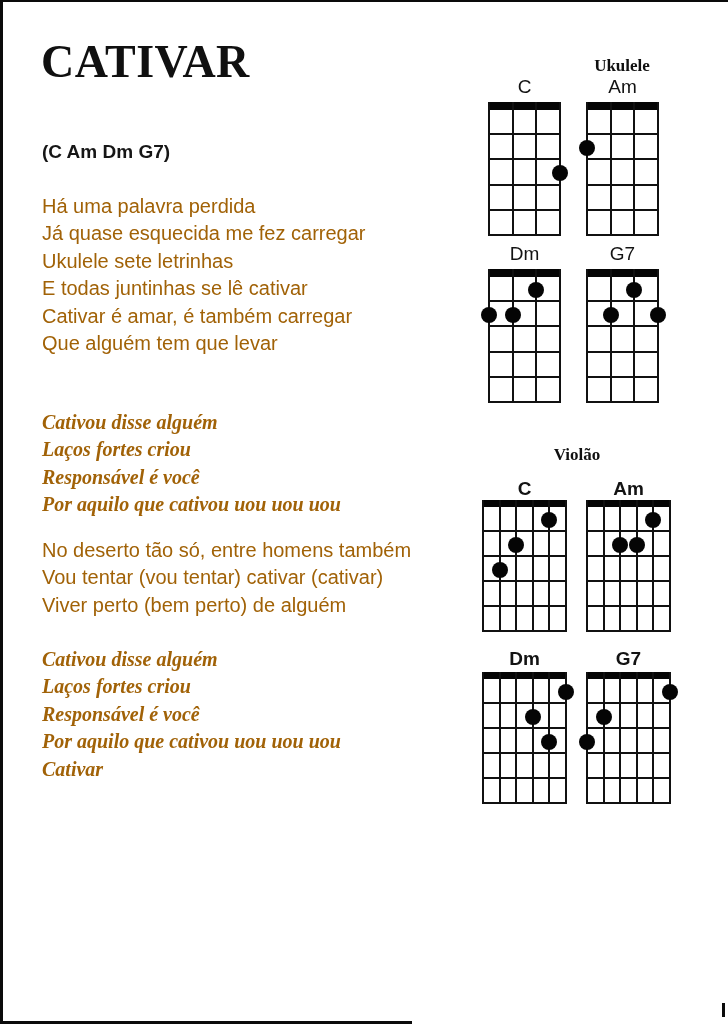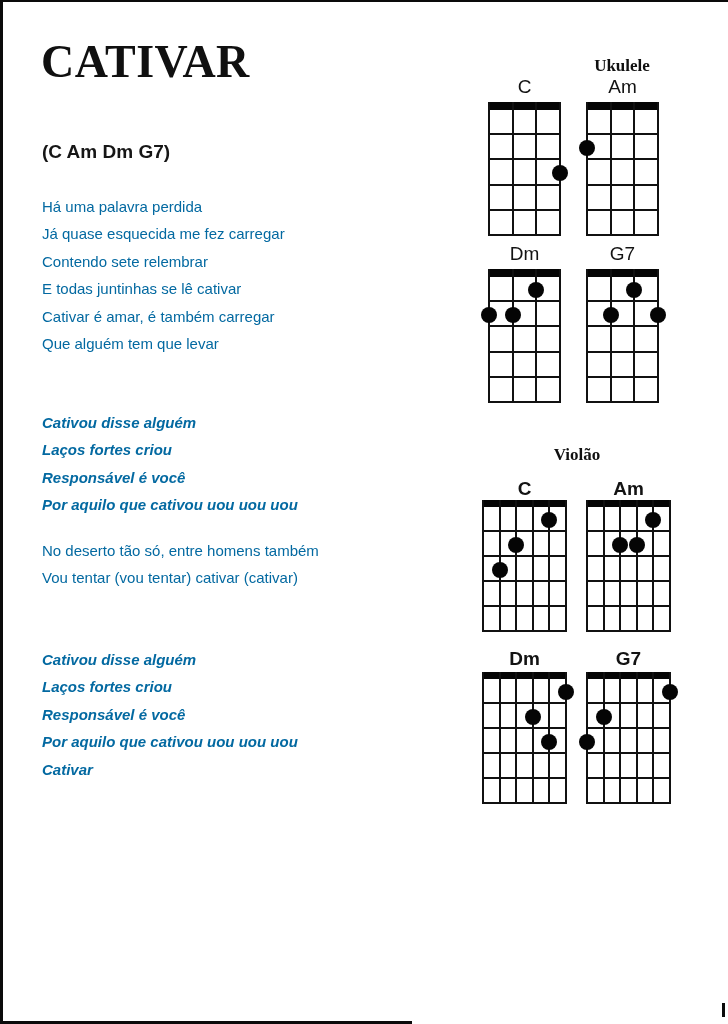--- a/index.html
+++ b/index.html
@@ -18,23 +18,23 @@
     font-family:"Liberation Serif", serif; font-weight:bold; font-size:46px;
     letter-spacing:0.5px; color:#101010; white-space:nowrap;margin-top:15px;
   }
   .chord-line {
     position:absolute; left:42px; top:141px;
     font-size:19px; font-weight:bold; white-space:nowrap; color:#161616;
   }
   .lyrics { position:absolute; left:42px; top:0; width:430px; }
   .lyric-block {
     position:absolute; left:0; width:430px;
-    font-size:15px; line-height:27.4px; white-space:nowrap; color:#0369a1;
-  }
-  .lyric-block.chorus { font-weight:bold; font-style:italic; }
+    font-size:20px; line-height:27.4px; white-space:nowrap; color:#a16207;
+  }
+  .lyric-block.chorus { font-weight:bold; font-style:italic;font-family:Liberation Serif, serif; }
 
   .instr-header {
     position:absolute; transform:translateX(-50%);
     font-family:"Liberation Serif", serif; font-weight:bold; font-size:17px;
     color:#101010; white-space:nowrap;
   }
   .chord-label {
     position:absolute; text-align:center; font-size:19px; color:#131313; white-space:nowrap;
   }
   .chord-label.bold { font-weight:bold; }
@@ -55,34 +55,35 @@
   <div class="scan-right-tick"></div>
 
   <div class="title">CATIVAR</div>
 
   <div class="chord-line">(C Am Dm G7)</div>
 
   <div class="lyrics">
       <div class="lyric-block" style="top: 193px;">
         <div class="lyric-line">Há uma palavra perdida</div>
         <div class="lyric-line">Já quase esquecida me fez carregar</div>
-        <div class="lyric-line">Contendo sete relembrar</div>
+        <div class="lyric-line">Ukulele sete letrinhas</div>
         <div class="lyric-line">E todas juntinhas se lê cativar</div>
         <div class="lyric-line">Cativar é amar, é também carregar</div>
         <div class="lyric-line">Que alguém tem que levar</div>
       </div>
       <div class="lyric-block chorus" style="top: 409px;">
         <div class="lyric-line">Cativou disse alguém</div>
         <div class="lyric-line">Laços fortes criou</div>
         <div class="lyric-line">Responsável é você</div>
         <div class="lyric-line">Por aquilo que cativou uou uou uou</div>
       </div>
       <div class="lyric-block" style="top: 537px;">
         <div class="lyric-line">No deserto tão só, entre homens também</div>
         <div class="lyric-line">Vou tentar (vou tentar) cativar (cativar)</div>
+        <div class="lyric-line">Viver perto (bem perto) de alguém</div>
       </div>
       <div class="lyric-block chorus" style="top: 646px;">
         <div class="lyric-line">Cativou disse alguém</div>
         <div class="lyric-line">Laços fortes criou</div>
         <div class="lyric-line">Responsável é você</div>
         <div class="lyric-line">Por aquilo que cativou uou uou uou</div>
         <div class="lyric-line">Cativar</div>
       </div>
     </div>
 

